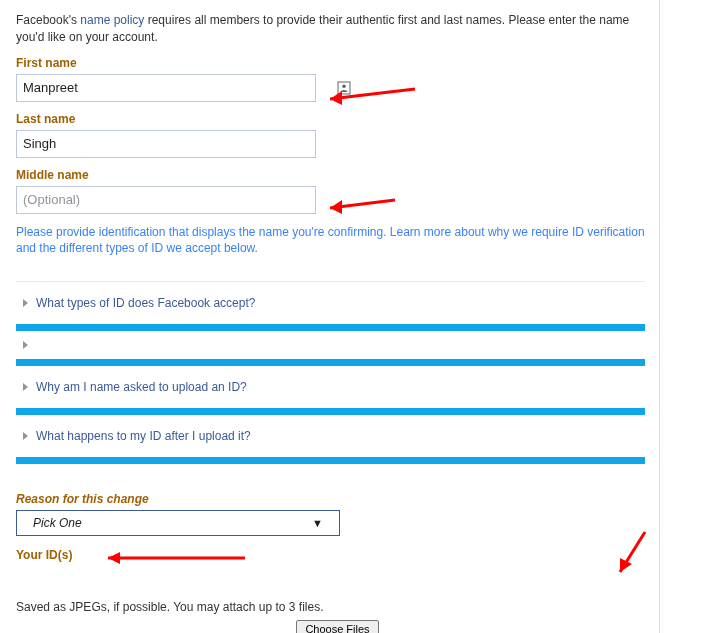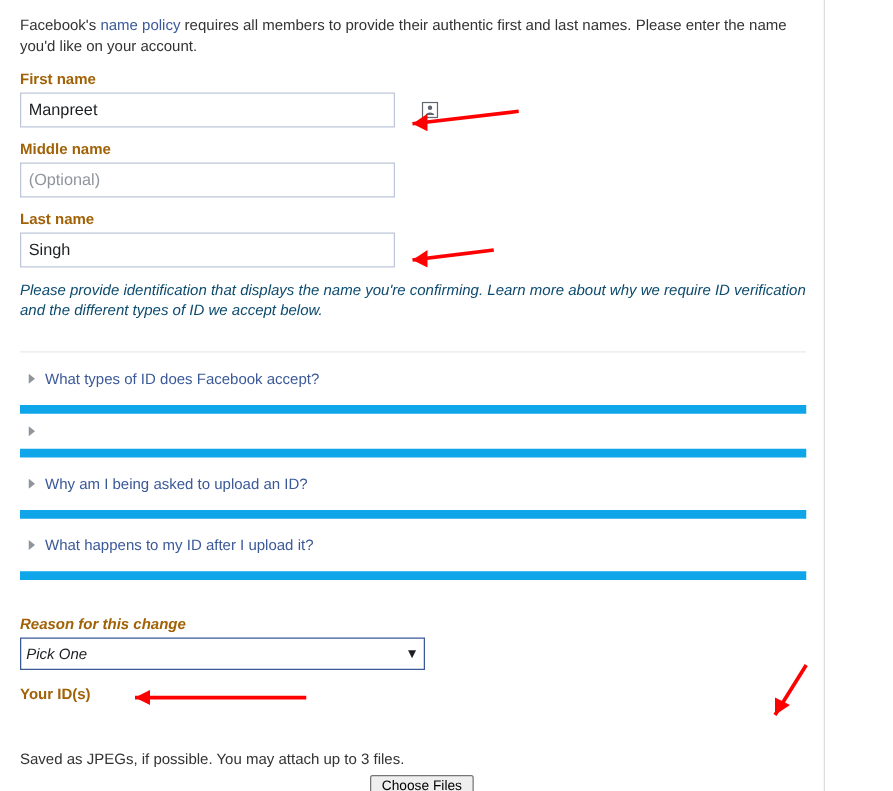--- a/index.html
+++ b/index.html
@@ -45,24 +45,23 @@
     .input-icon {
       position: absolute;
       right: 6px;
       top: 50%;
       transform: translateY(-50%);
       width: 14px;
       height: 14px;
       pointer-events: none;
     }
     .verify-text {
-      color: #0c4a6e;
+      color: #3b82f6;
       line-height: 1.4;
       margin: 8px 14px 24px 0;
-      font-style: italic;
     }
     .faq-list { border-top: 1px solid #e9eaed; margin-right: 14px; }
     .faq-item {
       border-bottom: 7px solid #0ea5e9;
       padding: 14px 0 14px 20px;
       position: relative;
       cursor: pointer;
     }
     .faq-item a { color: #3b5998; text-decoration: none; font-size: 12px; }
     .faq-arrow {
@@ -73,21 +72,21 @@
     }
     .reason-section { margin-top: 28px; font-style: italic; }
     .select-box {
       width: 324px;
       height: 26px;
       border: 1px solid #3b5998;
       background: #fff;
       display: flex;
       align-items: center;
       justify-content: space-between;
-      padding: 0 4px;
+      padding: 0 16px;
       cursor: pointer;
       font-size: 12px;
       color: #1c1e21;
     }
     .select-caret { font-size: 11px; }
     .ids-section { margin-top: 12px; }
     .ids-hint { color: #333; margin-bottom: 6px; margin-top: 38px; }
     .file-row { display: flex; align-items: center; gap: 22px; flex-direction: column; }
     .choose-btn {
       font-family: Arial, sans-serif;
@@ -138,48 +137,48 @@
         <svg viewBox="0 0 14 14" width="14" height="14">
             <rect x="1" y="1" width="12" height="12" fill="none" stroke="#606770" stroke-width="1"></rect>
             <circle cx="7" cy="5.2" r="1.8" fill="#606770"></circle>
             <path d="M3.6 11 C3.6 8.3 10.4 8.3 10.4 11 Z" fill="#606770"></path>
           </svg>
       </span>
     </div>
   </div>
 
   <div class="field-group">
+    <span class="label">Last name</span>
+    <input class="text-input" type="text" value="Singh" style="">
+  </div>
+
+  <div class="field-group">
     <span class="label">Middle name</span>
     <input class="text-input" type="text" placeholder="(Optional)" style="">
   </div>
 
-  <div class="field-group">
-    <span class="label">Last name</span>
-    <input class="text-input" type="text" value="Singh" style="">
-  </div>
-
   <p class="verify-text">Please provide identification that displays the name you're confirming. Learn more about why we require ID verification and the different types of ID we accept below.</p>
 
   <div class="faq-list">
     <div class="faq-item">
       <span class="faq-arrow"><svg width="8" height="8">
             <path d="M1 0 L6 4 L1 8 Z" fill="#90949c"></path>
           </svg></span>
       <a href="#">What types of ID does Facebook accept?</a>
     </div>
     <div class="faq-item">
       <span class="faq-arrow"><svg width="8" height="8">
             <path d="M1 0 L6 4 L1 8 Z" fill="#90949c"></path>
           </svg></span>
     </div>
     <div class="faq-item">
       <span class="faq-arrow"><svg width="8" height="8">
             <path d="M1 0 L6 4 L1 8 Z" fill="#90949c"></path>
           </svg></span>
-      <a href="#">Why am I being asked to upload an ID?</a>
+      <a href="#">Why am I name asked to upload an ID?</a>
     </div>
     <div class="faq-item">
       <span class="faq-arrow"><svg width="8" height="8">
             <path d="M1 0 L6 4 L1 8 Z" fill="#90949c"></path>
           </svg></span>
       <a href="#">What happens to my ID after I upload it?</a>
     </div>
   </div>
 
   <div class="reason-section">

